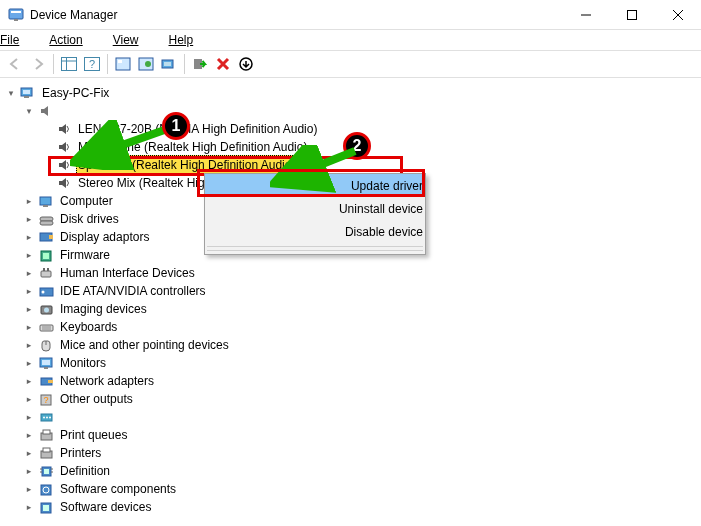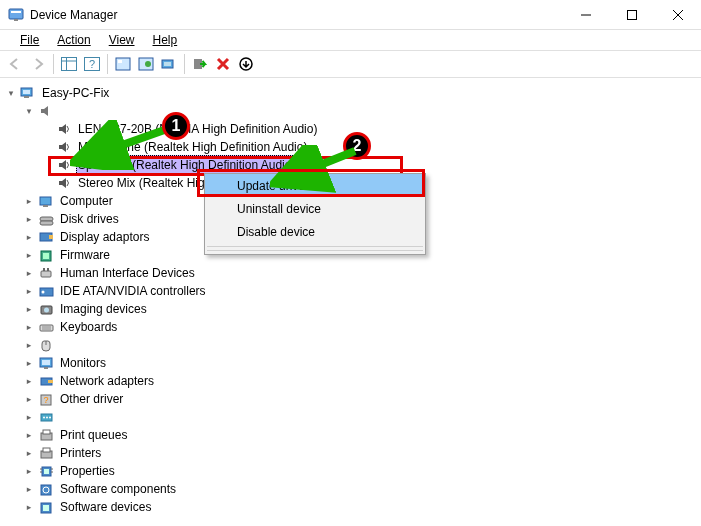--- a/index.html
+++ b/index.html
@@ -6,44 +6,44 @@
   body { margin:0; font-family: "Segoe UI", Tahoma, sans-serif; font-size:12px; color:#000; background:#fff; width:701px; height:526px; overflow:hidden; position:relative; }
 
   
   .titlebar { height:30px; border-bottom:1px solid #e0e0e0; display:flex; align-items:center; padding-left:8px; }
   .titlebar .app-icon { width:16px; height:16px; margin-right:6px; display:flex; align-items:center; justify-content:center; }
   .titlebar .title { flex:1; font-size:12px; }
   .win-controls { display:flex; height:100%; }
   .win-btn { width:46px; display:flex; align-items:center; justify-content:center; font-size:13px; }
 
   
-  .menubar { height:20px; display:flex; align-items:center; padding-left:20px; gap:18px; }
+  .menubar { height:20px; display:flex; align-items:center; padding-left:0; gap:30px; }
   .menubar span { display:inline-block; }
   .menubar .u { text-decoration:underline; text-underline-offset:1px; }
 
   
   .toolbar { height:28px; border-top:1px solid #e0e0e0; border-bottom:1px solid #e0e0e0; display:flex; align-items:center; padding:0 4px; gap:1px; }
   .toolbar .sep { width:1px; height:20px; background:#d0d0d0; margin:0 3px; }
   .tool-btn { width:22px; height:22px; display:flex; align-items:center; justify-content:center; border:1px solid transparent; }
   .tool-btn svg { display:block; }
 
   
   .tree { padding:6px 4px 0 4px; line-height:18px; position:relative; height:calc(526px - 30px - 20px - 28px); overflow:hidden;}
   .row { display:flex; align-items:center; height:18px; white-space:nowrap; }
   .indent { display:inline-block; height:18px; }
   .exp { width:14px; height:14px; display:inline-flex; align-items:center; justify-content:center; color:#666; font-size:9px; margin-right:2px; flex-shrink:0;}
   .exp.none { visibility:hidden; }
   .icon { width:16px; height:16px; margin-right:4px; display:inline-flex; align-items:center; justify-content:center; flex-shrink:0;}
   .label { padding:0 2px; }
-  .sel .label { background:#c4b5fd; border:1px dotted #000; padding:0 1px; }
+  .sel .label { background:#fde047; border:1px dotted #000; padding:0 1px; }
   .highlight-box { border:3px solid #e30000; position:absolute; pointer-events:none; }
 
   
   .ctx { position:absolute; background:#f2f2f2; border:1px solid #a0a0a0; box-shadow:3px 3px 4px rgba(0,0,0,.25); width:222px; }
-  .ctx .item { height:23px; display:flex; align-items:center; padding:0 32px; }
+  .ctx .item { height:23px; display:flex; align-items:center; padding:0 2px;justify-content:flex-end; }
   .ctx .item.hover { background:#91c9f7; }
   .ctx .csep { height:1px; background:#d0d0d0; margin:3px 2px; }
   .ctx .bold { font-weight:bold; }
 
   
   .badge { position:absolute; width:28px; height:28px; border-radius:50%; background:#000; border:3px solid #e30000; color:#fff; font-weight:bold; font-size:16px; display:flex; align-items:center; justify-content:center; z-index:20; }
   
   .arrow { position:absolute; z-index:15; pointer-events:none;}
 </style>
 </head>
@@ -311,20 +311,21 @@
     </div>
     <div class="row">
       <span class="indent" style="width:18px"></span>
       <span class="exp">▸</span>
       <span class="icon">
         <svg width="15" height="15">
           <path d="M5 3 Q3 3 3 6 L3 10 Q3 13 7 13 Q11 13 11 10 L11 6 Q11 3 9 3 Z" fill="#ddd" stroke="#666"></path>
           <line x1="7" y1="3" x2="7" y2="7" stroke="#666"></line>
         </svg>
       </span>
+      <span class="label">Mice and other pointing devices</span>
     </div>
     <div class="row">
       <span class="indent" style="width:18px"></span>
       <span class="exp">▸</span>
       <span class="icon">
         <svg width="15" height="15">
           <rect x="1" y="2" width="12" height="9" fill="#5aa8e0" stroke="#2a5a9e"></rect>
           <rect x="3" y="4" width="8" height="5" fill="#cfe8ff"></rect>
           <rect x="5" y="11" width="4" height="2" fill="#888"></rect>
         </svg>
@@ -344,21 +345,21 @@
     </div>
     <div class="row">
       <span class="indent" style="width:18px"></span>
       <span class="exp">▸</span>
       <span class="icon">
         <svg width="15" height="15">
           <rect x="2" y="3" width="10" height="10" fill="#ccc" stroke="#666"></rect>
           <text x="7" y="11" text-anchor="middle" font-size="9" fill="#f80">?</text>
         </svg>
       </span>
-      <span class="label">Other driver</span>
+      <span class="label">Other outputs</span>
     </div>
     <div class="row">
       <span class="indent" style="width:18px"></span>
       <span class="exp">▸</span>
       <span class="icon">
         <svg width="15" height="15">
           <rect x="2" y="4" width="11" height="7" fill="#4aa8c8" stroke="#2a7a9e"></rect>
           <circle cx="5" cy="7.5" r="1" fill="#fff"></circle>
           <circle cx="8" cy="7.5" r="1" fill="#fff"></circle>
           <circle cx="11" cy="7.5" r="1" fill="#fff"></circle>
@@ -393,21 +394,21 @@
       <span class="icon">
         <svg width="15" height="15">
           <rect x="3" y="3" width="9" height="9" fill="#4a89c8" stroke="#2a5a9e"></rect>
           <rect x="5" y="5" width="5" height="5" fill="#cfe"></rect>
           <line x1="1" y1="5" x2="3" y2="5" stroke="#666"></line>
           <line x1="1" y1="8" x2="3" y2="8" stroke="#666"></line>
           <line x1="12" y1="5" x2="14" y2="5" stroke="#666"></line>
           <line x1="12" y1="8" x2="14" y2="8" stroke="#666"></line>
         </svg>
       </span>
-      <span class="label">Properties</span>
+      <span class="label">Definition</span>
     </div>
     <div class="row">
       <span class="indent" style="width:18px"></span>
       <span class="exp">▸</span>
       <span class="icon">
         <svg width="15" height="15">
           <rect x="2" y="3" width="10" height="10" fill="#4a89c8" stroke="#2a5a9e"></rect>
           <circle cx="7" cy="8" r="3" fill="none" stroke="#fff"></circle>
         </svg>
       </span>

